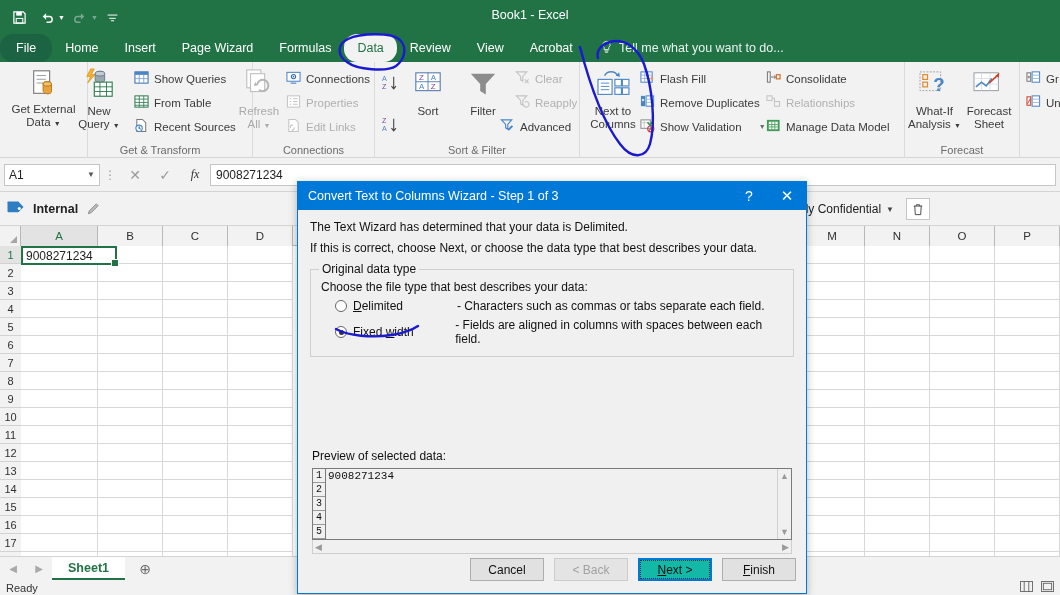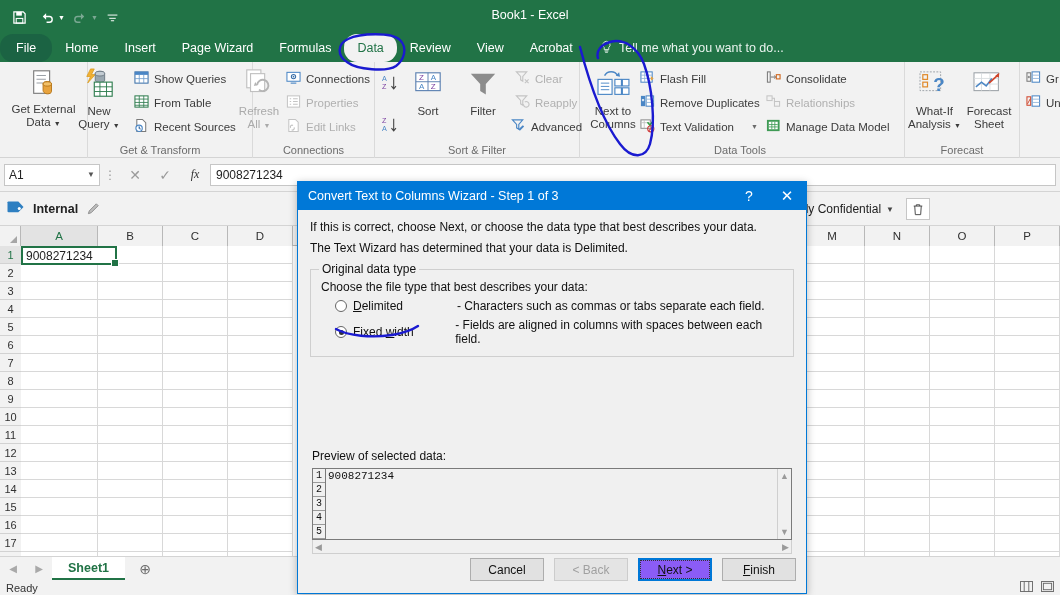--- a/index.html
+++ b/index.html
@@ -245,21 +245,21 @@
     padding: 0 2px; color: #9a9a9a; font-size: 9px;
   }
   .dlg-footer {
     position: absolute; bottom: 12px; right: 10px; display: flex; gap: 10px;
   }
   .dbtn {
     width: 74px; height: 23px; background: #e1e1e1; border: 1px solid #adadad;
     font-size: 12px; color: #111; display: flex; align-items: center; justify-content: center;
   }
   .dbtn.disabled { color: #a0a0a0; border-color: #cccccc; background: #e4e4e4; }
-  .dbtn.focus { border: 2px solid #0078d7; background: #8b5cf6; }
+  .dbtn.focus { border: 2px solid #0078d7; background: #14b8a6; }
   .dbtn.focus .inner {
     border: 1px dotted #333; padding: 0 8px; width: 100%; height: 100%;
     display: flex; align-items: center; justify-content: center;
   }
 
   
   .ink { position: absolute; left: 0; top: 0; width: 1060px; height: 595px;
     pointer-events: none; z-index: 30; }
 </style>
 </head>
@@ -482,21 +482,21 @@
       </div>
       <div class="smallitem disabled" style="left:140px; top:32px;">
         <span class="ic">
           <svg width="15" height="15" viewBox="0 0 16 16">
               <path d="M1.5 2h11l-4.2 4.8V12L6 10.5V6.8z" fill="none" stroke="#c4c4c4" stroke-width="1.2"></path>
               <path d="M9 11a3 3 0 1 0 1.4-2.5" fill="none" stroke="#c4c4c4" stroke-width="1.2"></path>
             </svg>
         </span>
         <span>Reapply</span>
       </div>
-      <div class="smallitem" style="left:136px; top:56px;">
+      <div class="smallitem" style="left:125px; top:56px;">
         <span class="ic">
           <svg width="15" height="15" viewBox="0 0 16 16">
               <path d="M1.5 2h11l-4.2 4.8V12L6 10.5V6.8z" fill="none" stroke="#4a86c5" stroke-width="1.2"></path>
               <path d="M9.5 13.5l4.5-4.5-1.4-1.4L8 12z" fill="#4a86c5"></path>
             </svg>
         </span>
         <span>Advanced</span>
       </div>
       <div class="rglabel">Sort &amp; Filter</div>
     </div>
@@ -543,21 +543,21 @@
       <div class="smallitem" style="left:60px; top:56px;">
         <span class="ic">
           <svg width="15" height="15" viewBox="0 0 16 16">
               <rect x="1" y="2" width="10" height="9" fill="#fff" stroke="#8c8c8c" stroke-width="1.1"></rect>
               <path d="M1 5h10M4.5 2v9" stroke="#c0c0c0" stroke-width=".9"></path>
               <path d="M8 4.5l2.5 3 4-5" fill="none" stroke="#2f9e44" stroke-width="1.6"></path>
               <circle cx="11.5" cy="11.5" r="3.3" fill="none" stroke="#cf3b3b" stroke-width="1.2"></circle>
               <path d="M9.3 13.7l4.4-4.4" stroke="#cf3b3b" stroke-width="1.2"></path>
             </svg>
         </span>
-        <span>Text Validation</span>
+        <span>Show Validation</span>
         <span class="caret-s" style="margin-left:12px;">▼</span>
       </div>
 
       <div class="smallitem" style="left:186px; top:8px;">
         <span class="ic">
           <svg width="15" height="15" viewBox="0 0 16 16">
               <rect x="1.5" y="2" width="3" height="11" fill="none" stroke="#7a7a7a" stroke-width="1.1"></rect>
               <path d="M5 7.5h5.5" stroke="#7a7a7a" stroke-width="1.1"></path>
               <path d="M8.5 5.8l1.8 1.7-1.8 1.7" fill="none" stroke="#7a7a7a" stroke-width="1"></path>
               <rect x="11" y="5" width="4" height="4.5" fill="none" stroke="#d06820" stroke-width="1.2"></rect>
@@ -578,21 +578,20 @@
       <div class="smallitem" style="left:186px; top:56px;">
         <span class="ic">
           <svg width="15" height="15" viewBox="0 0 16 16">
               <rect x="1" y="2" width="13.5" height="12" fill="#3f9b55"></rect>
               <rect x="3" y="4" width="9.5" height="8" fill="#fff"></rect>
               <path d="M3 7h9.5M3 9.5h9.5M6.2 4v8M9.4 4v8" stroke="#3f9b55" stroke-width=".9"></path>
             </svg>
         </span>
         <span>Manage Data Model</span>
       </div>
-      <div class="rglabel" style="left:30px; width:260px;">Data Tools</div>
     </div>
 
     <div class="rgroup" style="left:905px; width:115px;">
       <div class="bigbtn" style="left:2px; top:8px; width:55px;">
         <span class="bigicon">
           <svg width="34" height="30" viewBox="0 0 36 32">
               <rect x="2" y="2" width="22" height="20" fill="none" stroke="#9aa0a6" stroke-width="1" stroke-dasharray="2 1.5"></rect>
               <rect x="5" y="5" width="5" height="5" fill="none" stroke="#e08a2b" stroke-width="1.3"></rect>
               <rect x="5" y="13" width="5" height="5" fill="none" stroke="#e08a2b" stroke-width="1.3"></rect>
               <text x="16" y="22" font-size="20" fill="#4a86c5" font-family="Liberation Sans" font-weight="bold">?</text>
@@ -920,22 +919,22 @@
 
   <div class="dialog">
     <div class="dlg-title">
       <span>Convert Text to Columns Wizard - Step 1 of 3</span>
       <span class="dlg-btns">
         <span class="dlg-help">?</span>
         <span class="dlg-close">✕</span>
       </span>
     </div>
     <div class="dlg-body">
+      <div class="dlg-line">The Text Wizard has determined that your data is Delimited.</div>
       <div class="dlg-line">If this is correct, choose Next, or choose the data type that best describes your data.</div>
-      <div class="dlg-line">The Text Wizard has determined that your data is Delimited.</div>
 
       <fieldset class="grp">
         <legend>Original data type</legend>
         <div style="font-size:12px;color:#111;margin-left:2px;">Choose the file type that best describes your data:</div>
 
         <div class="radio-row">
           <span class="radio"></span>
           <span class="rlabel"><span class="u">D</span>elimited</span>
           <span>- Characters such as commas or tabs separate each field.</span>
         </div>

